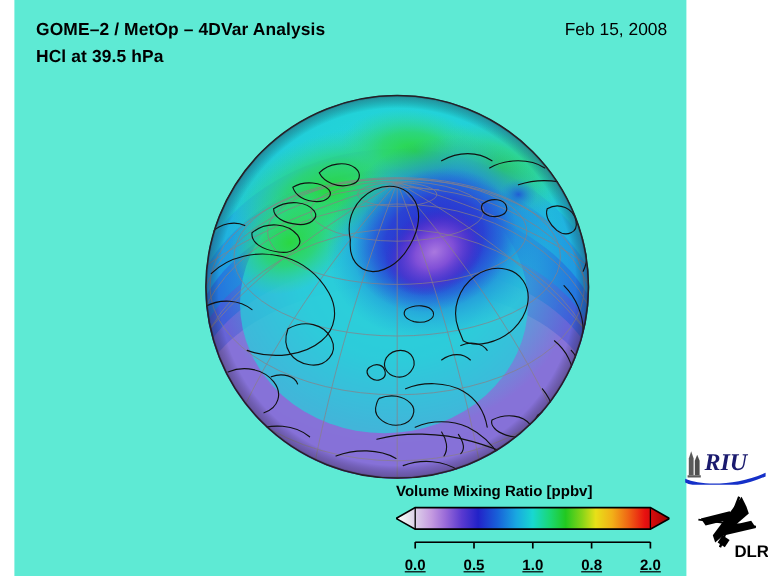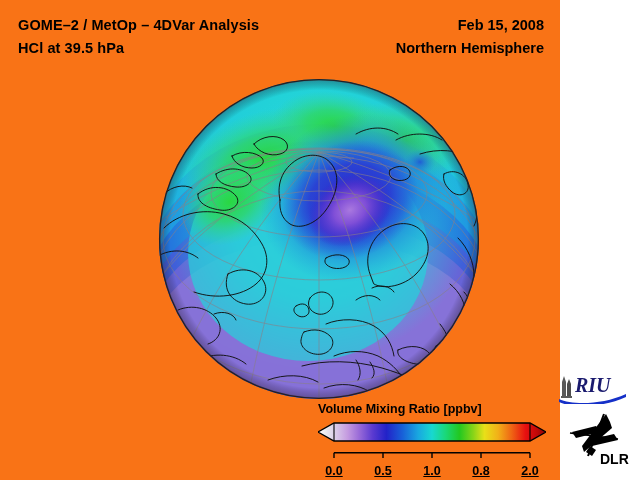--- a/index.html
+++ b/index.html
@@ -8,36 +8,36 @@
     background: #ffffff;
   }
   body {
     width: 640px; height: 480px;
     position: relative;
     overflow: hidden;
     font-family: "Liberation Sans", sans-serif;
     color: #000000;
   }
   .stage {
-    position: absolute; left: 0; top: 0;
+    position: absolute; left: 12px; top: 0;
     width: 560px; height: 480px;
-    background: #f97316;
+    background: #5eead4;
   }
 
   
   .hdr-left {
     position: absolute; left: 18px; top: 14px;
     font-size: 14.5px; font-weight: bold;
     line-height: 23px;
     letter-spacing: 0.1px;
     white-space: nowrap;
   }
   .hdr-right {
     position: absolute; right: 16px; top: 14px;
-    font-size: 14.5px; font-weight: bold;
+    font-size: 14.5px; font-weight: normal;
     line-height: 23px;
     text-align: right;
     white-space: nowrap;
   }
 
   
   .globe-wrap {
     position: absolute;
     left: 158px; top: 78px;
     width: 322px; height: 322px;
@@ -88,21 +88,20 @@
 
 <div class="stage">
 
   <div class="hdr-left">
     <div>GOME–2 / MetOp – 4DVar Analysis</div>
     <div>HCl at 39.5 hPa</div>
   </div>
 
   <div class="hdr-right">
     <div>Feb 15, 2008</div>
-    <div>Northern Hemisphere</div>
   </div>
 
   <div class="globe-wrap">
     <svg class="globe-svg" viewBox="0 0 322 322">
       <defs>
         <clipPath id="disk">
           <circle cx="161" cy="161" r="160"></circle>
         </clipPath>
 
         <radialGradient id="base" cx="50%" cy="26%" r="92%">

